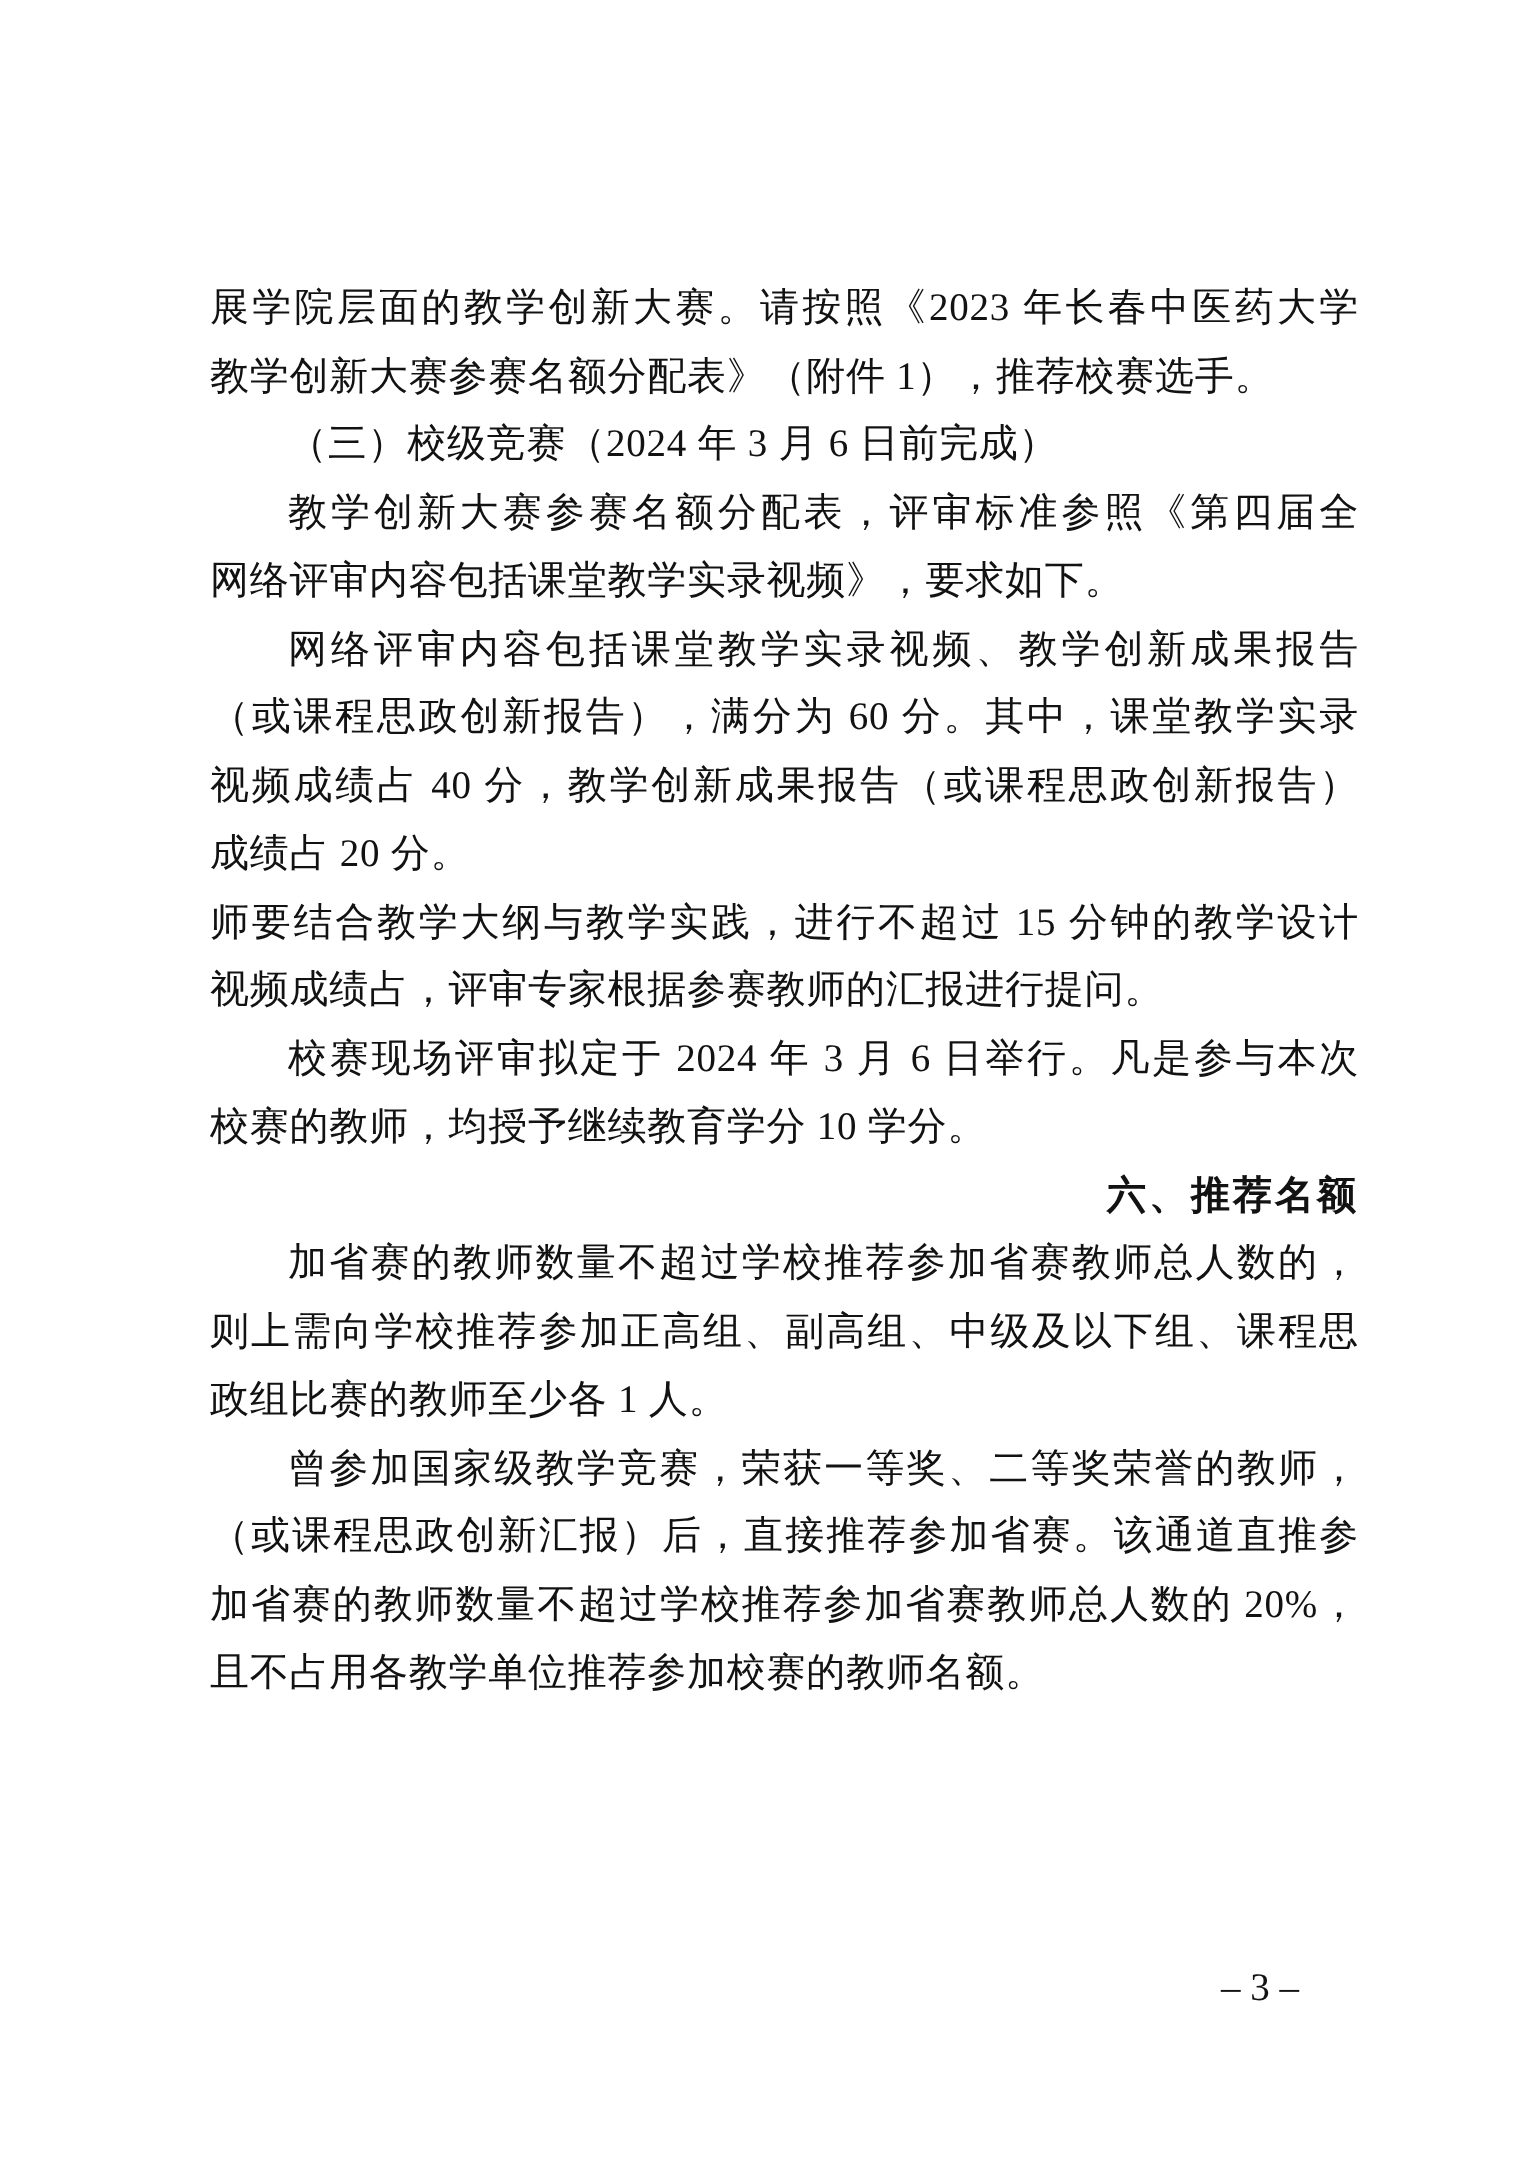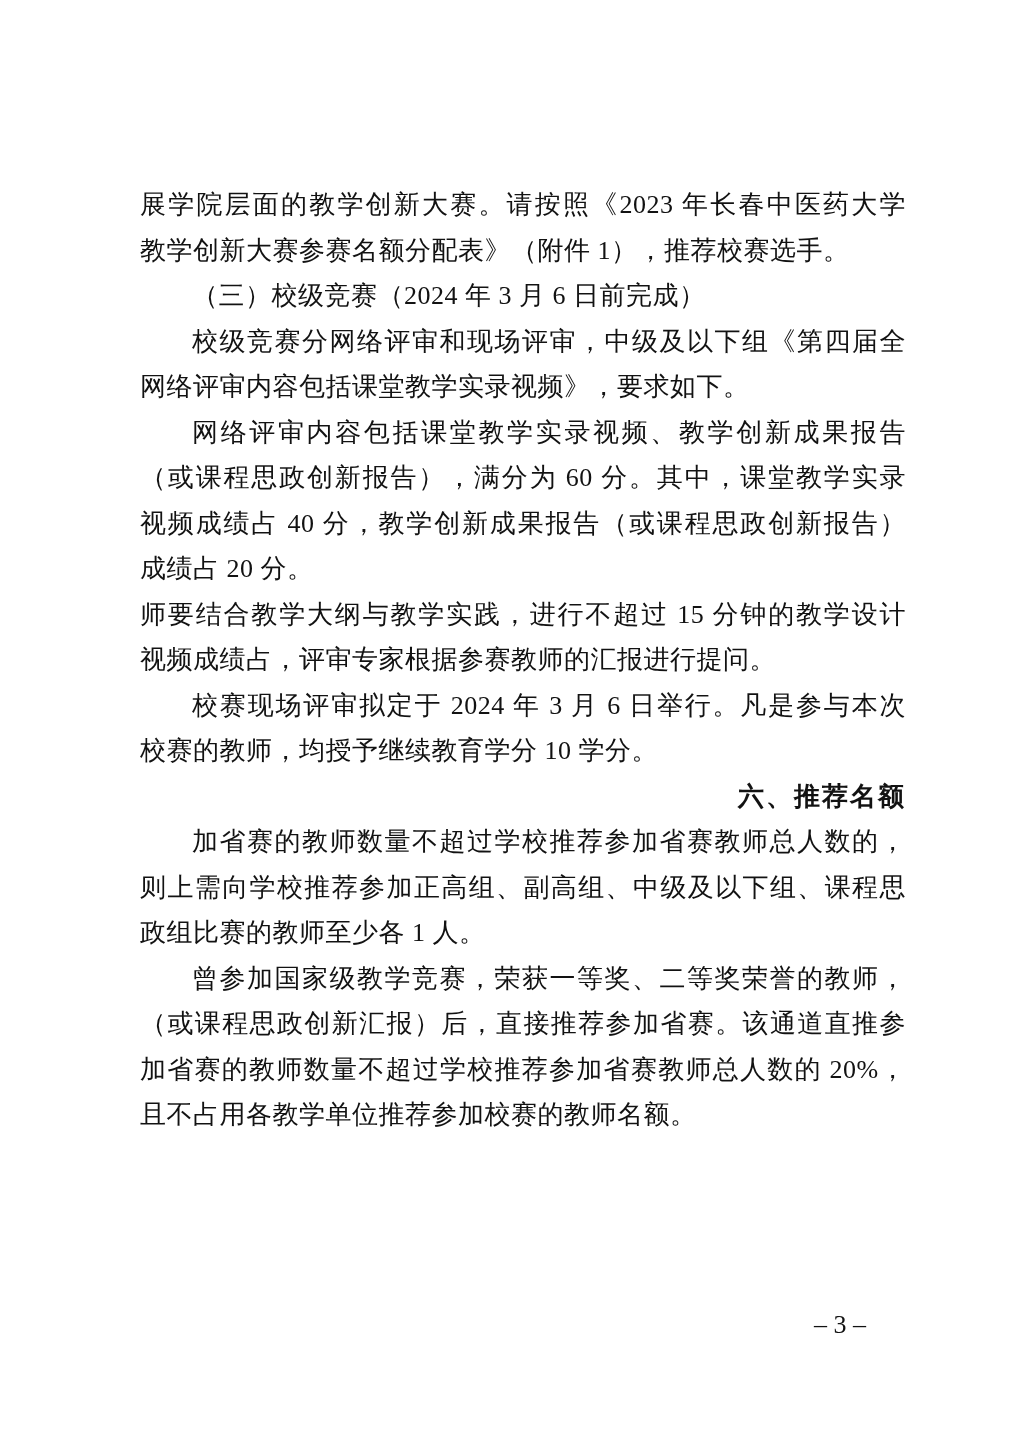--- a/index.html
+++ b/index.html
@@ -57,21 +57,21 @@
   }
 </style>
 </head>
 <body>
 
 <div id="page">
   <div id="text-block">
       <div class="line fill">展学院层面的教学创新大赛。请按照《2023 年长春中医药大学</div>
       <div class="line">教学创新大赛参赛名额分配表》（附件 1），推荐校赛选手。</div>
       <div class="line indent kai">（三）校级竞赛（2024 年 3 月 6 日前完成）</div>
-      <div class="line fill indent">校级竞赛分网络评审和现场评审，中级及以下组《第四届全</div>
+      <div class="line fill indent">教学创新大赛参赛名额分配表，评审标准参照《第四届全</div>
       <div class="line">网络评审内容包括课堂教学实录视频》，要求如下。</div>
       <div class="line fill indent">网络评审内容包括课堂教学实录视频、教学创新成果报告</div>
       <div class="line fill">（或课程思政创新报告），满分为 60 分。其中，课堂教学实录</div>
       <div class="line fill">视频成绩占 40 分，教学创新成果报告（或课程思政创新报告）</div>
       <div class="line">成绩占 20 分。</div>
       <div class="line fill">师要结合教学大纲与教学实践，进行不超过 15 分钟的教学设计</div>
       <div class="line">视频成绩占，评审专家根据参赛教师的汇报进行提问。</div>
       <div class="line fill indent">校赛现场评审拟定于 2024 年 3 月 6 日举行。凡是参与本次</div>
       <div class="line">校赛的教师，均授予继续教育学分 10 学分。</div>
       <div class="line indent heading">六、推荐名额</div>

